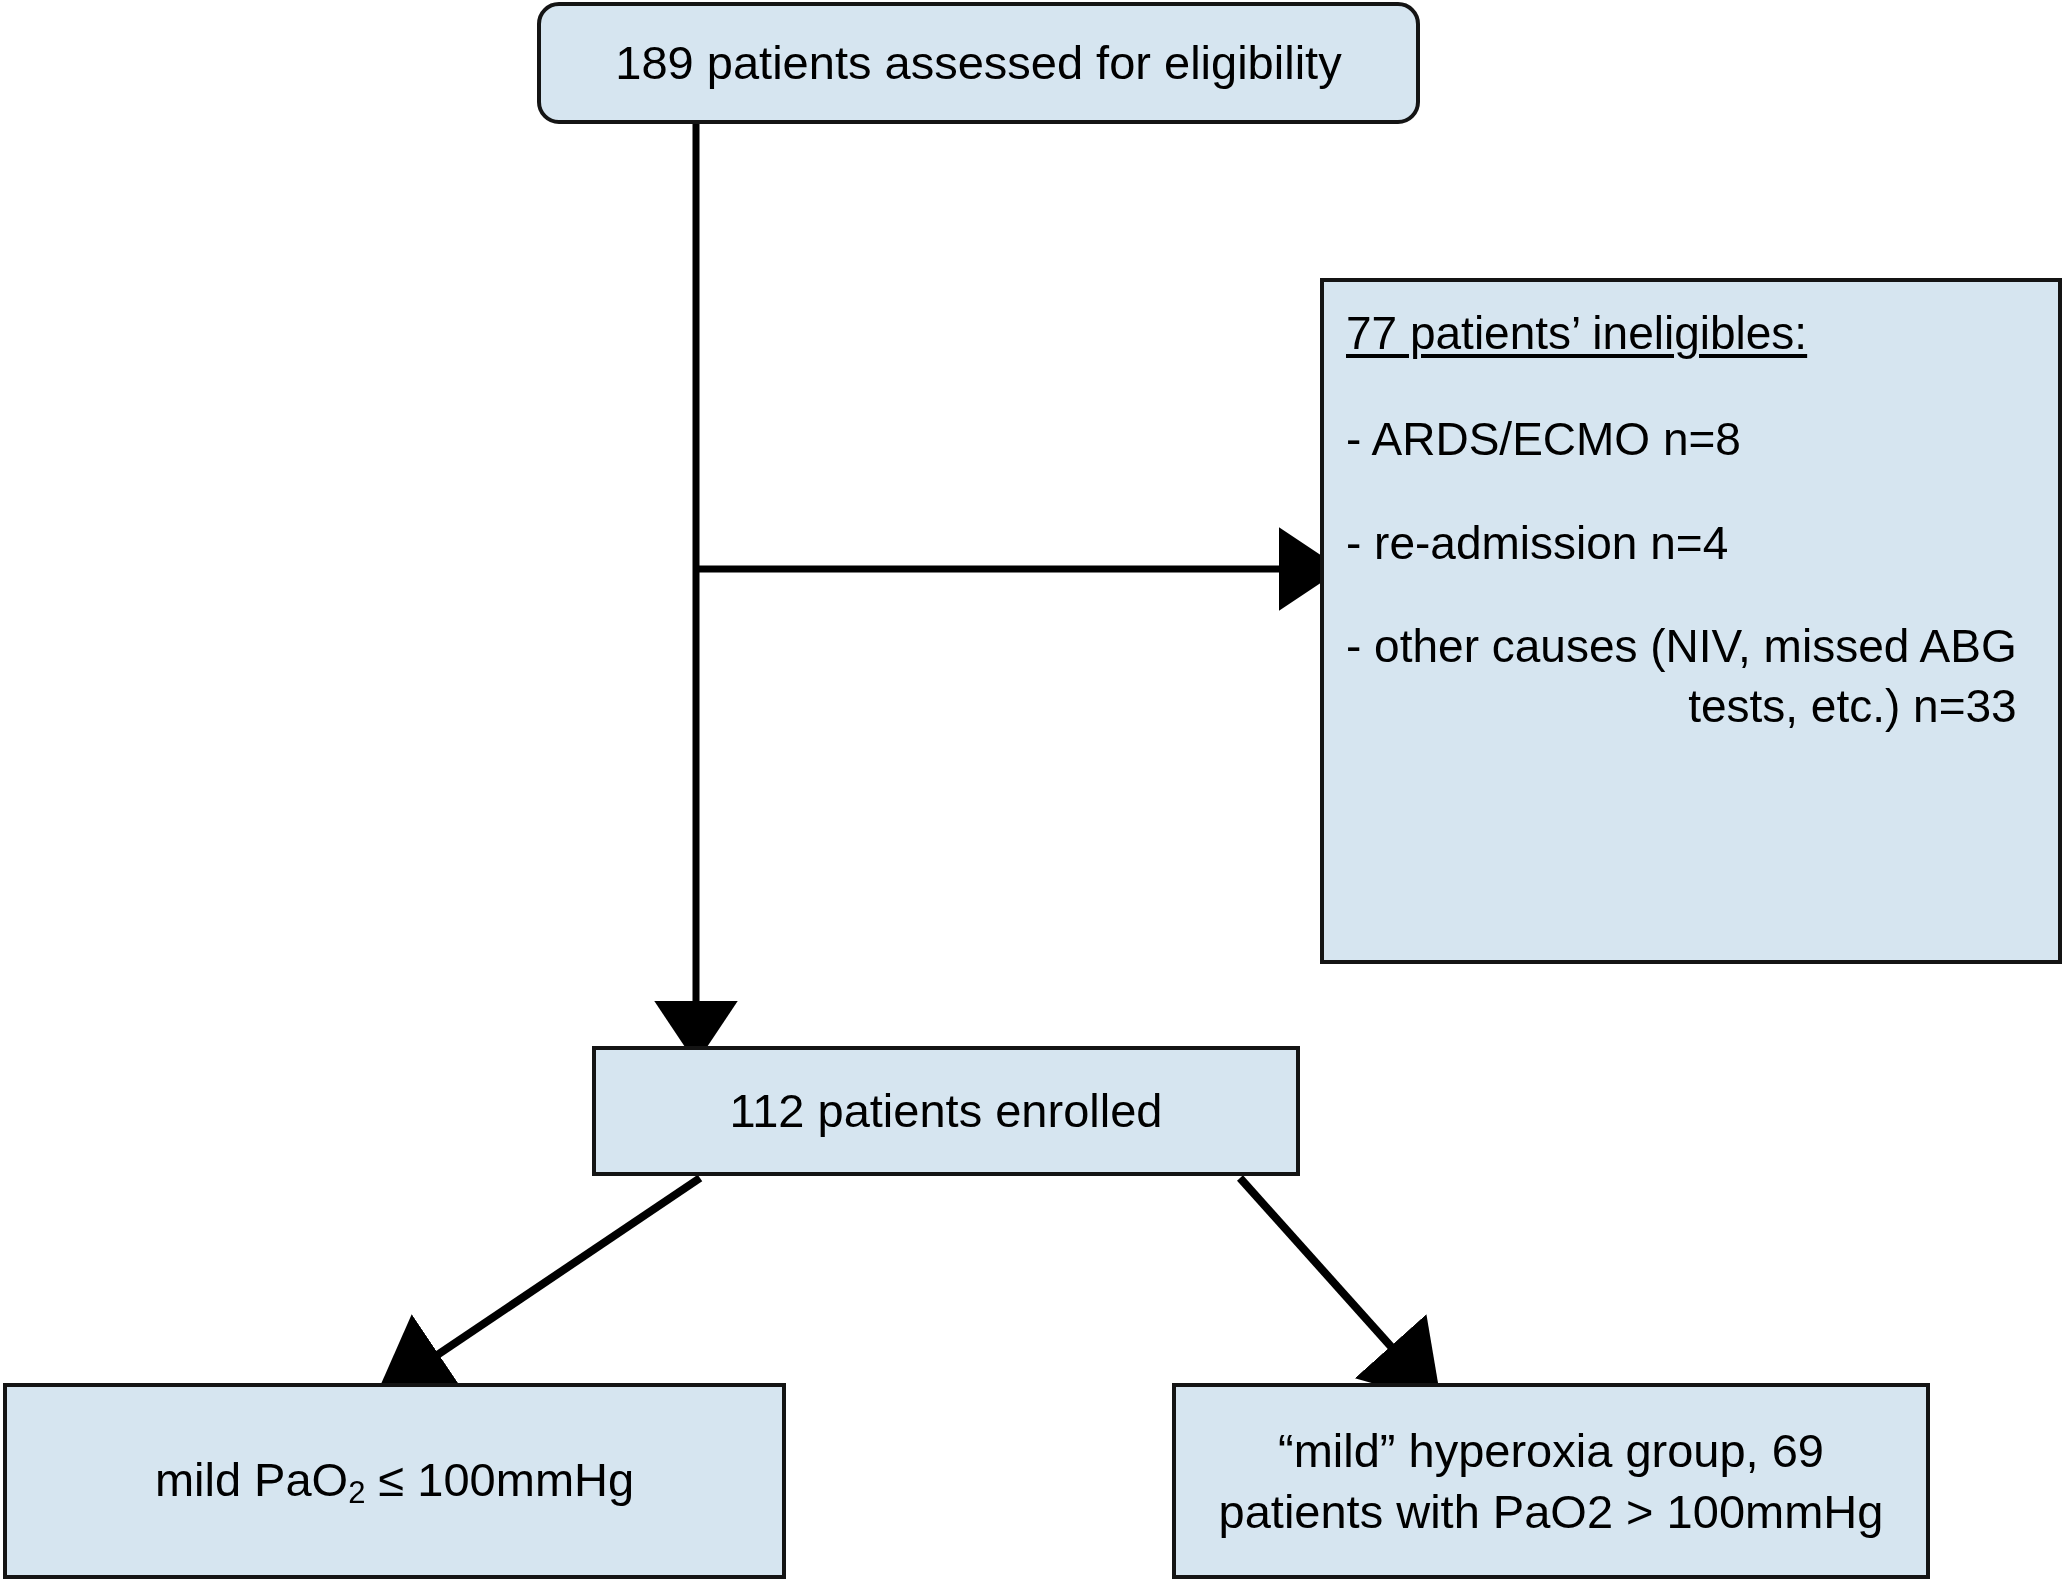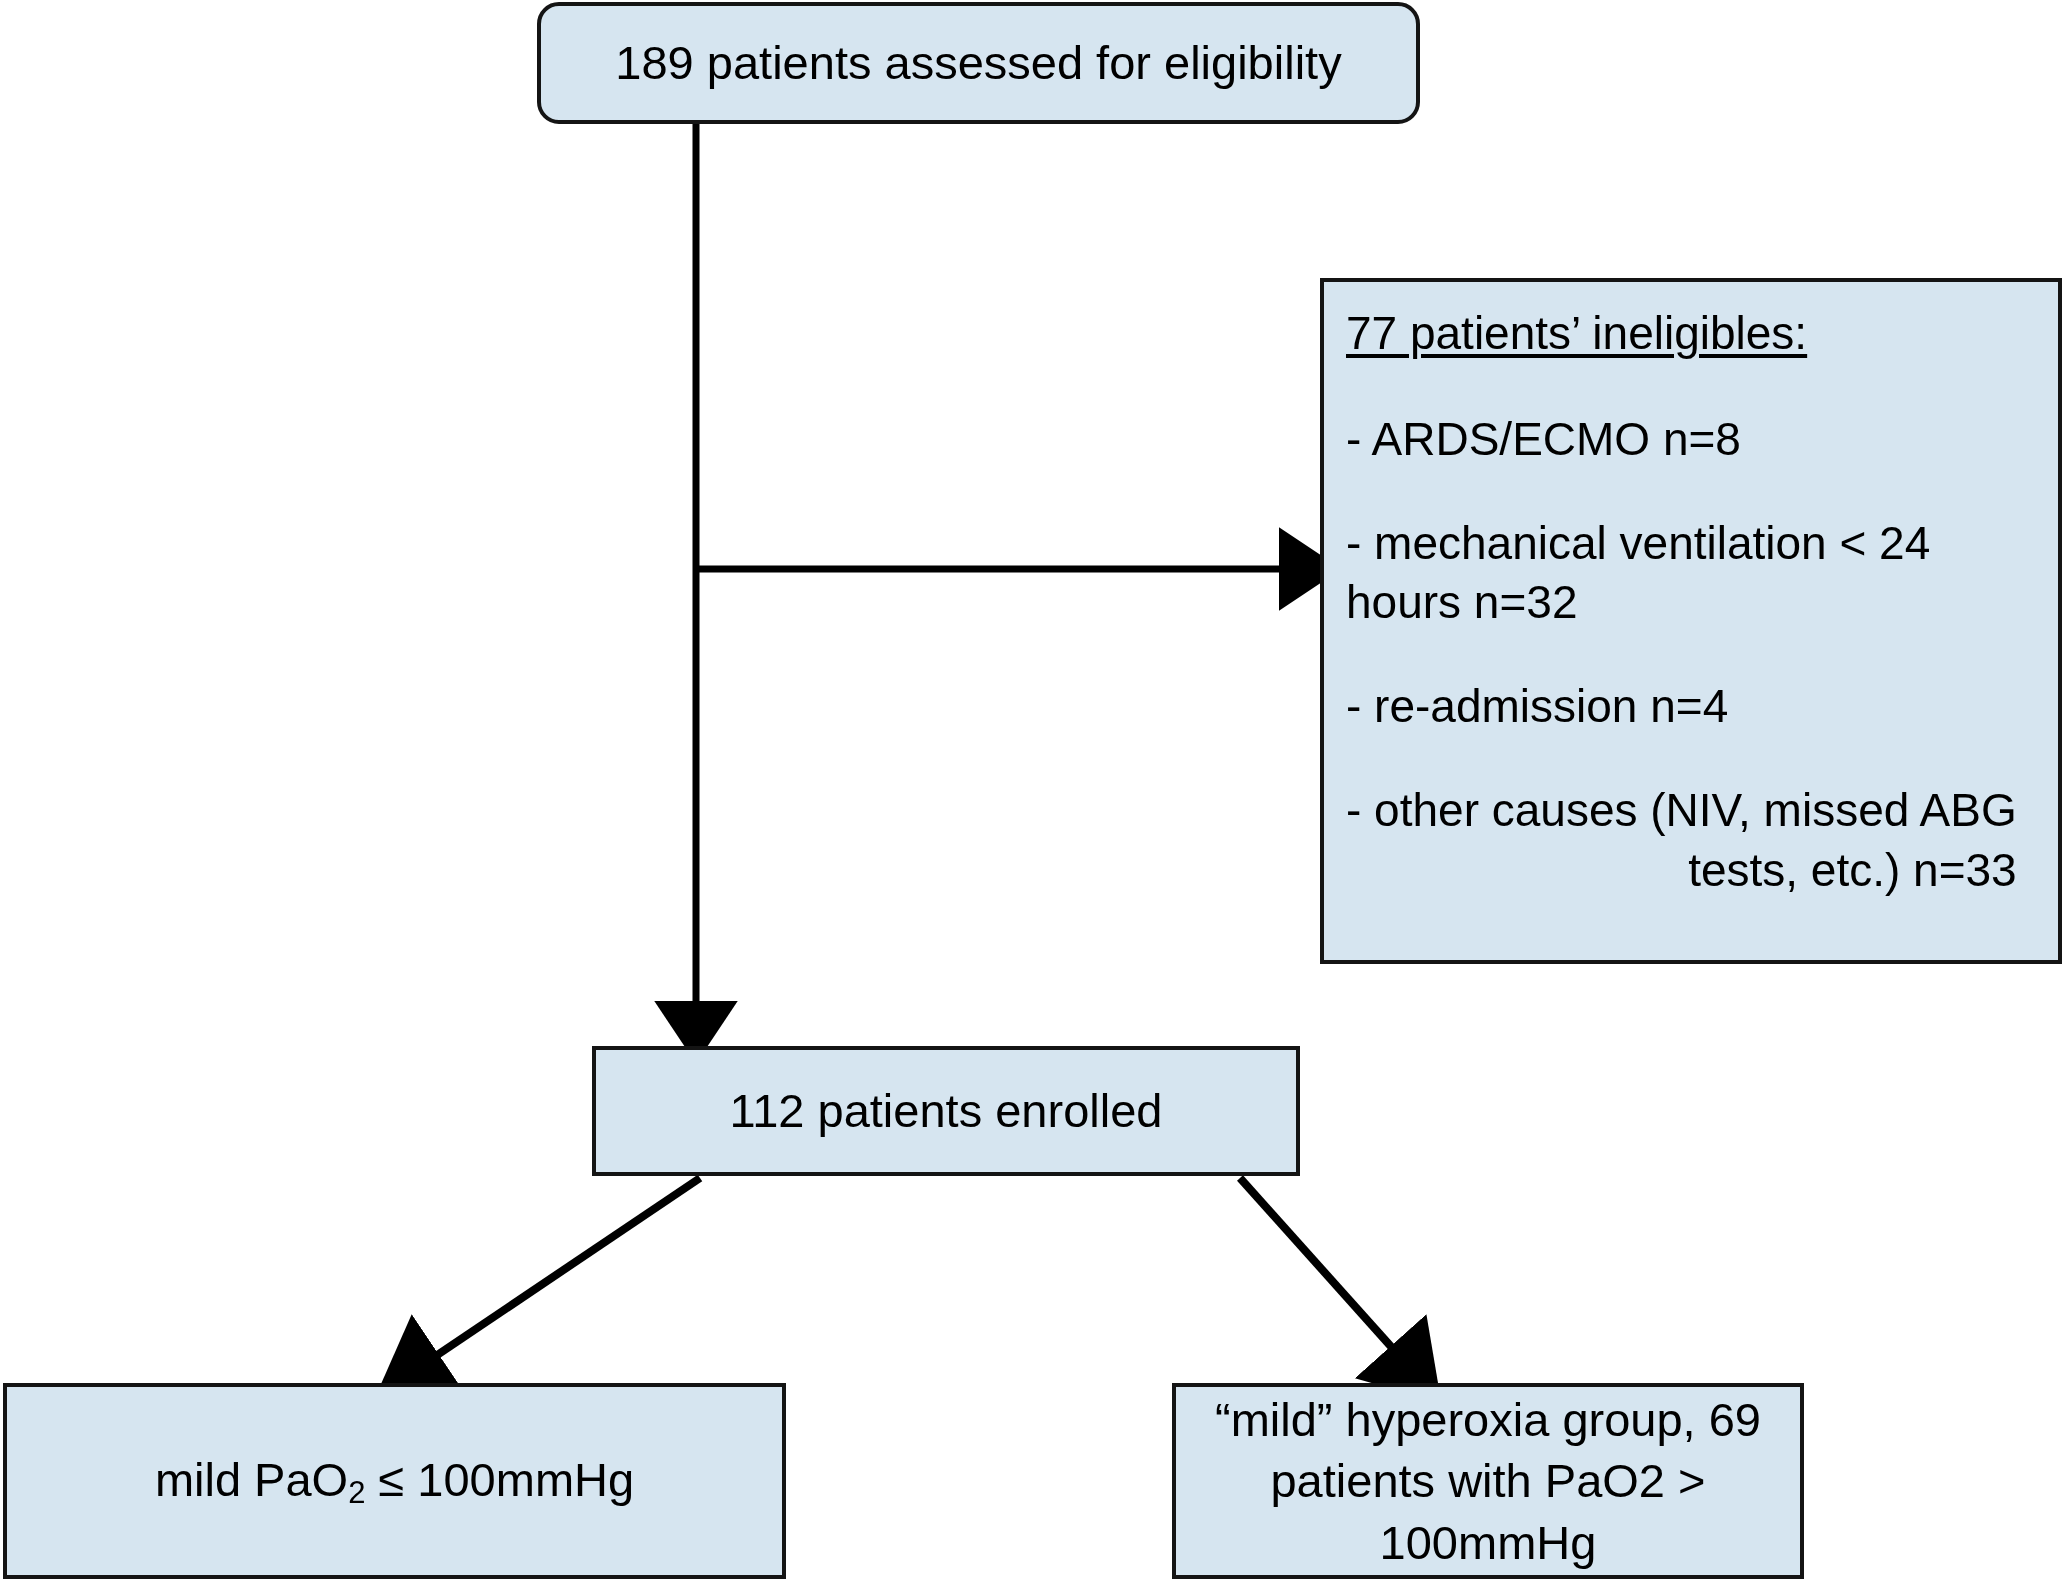--- a/index.html
+++ b/index.html
@@ -49,21 +49,21 @@
   #box-enrolled {
     left: 592px; top: 1046px; width: 708px; height: 130px;
     font-size: 47px;
     align-items: center;
   }
   #box-normoxia {
     left: 3px; top: 1383px; width: 783px; height: 196px;
     font-size: 47px;
   }
   #box-hyperoxia {
-    left: 1172px; top: 1383px; width: 632px; height: 196px;
+    left: 1172px; top: 1383px; width: 758px; height: 196px;
     font-size: 47px;
   }
 
   .ineligible-heading {
     text-decoration: underline;
     text-underline-offset: 5px;
     text-decoration-thickness: 4px;
     margin: 0 0 46px 0;
     white-space: nowrap;
   }
@@ -116,24 +116,20 @@
   </div>
 
   <div class="box box-left" id="box-ineligible">
 
     <div class="ineligible-heading">77 patients’ ineligibles:</div>
 
     <div class="ineligible-item">
       <span class="line-two">- ARDS/ECMO n=8</span>
     </div>
 
-    <div class="ineligible-item">
-      <span class="line-two">- mechanical ventilation &lt; 24</span>
-      <span class="line-two">hours n=32</span>
-    </div>
 
     <div class="ineligible-item">
       <span class="line-two">- re-admission n=4</span>
     </div>
 
     <div class="ineligible-item">
       <span class="line-two">- other causes (NIV, missed ABG</span>
       <span class="line-two">tests, etc.) n=33</span>
     </div>
   </div>

